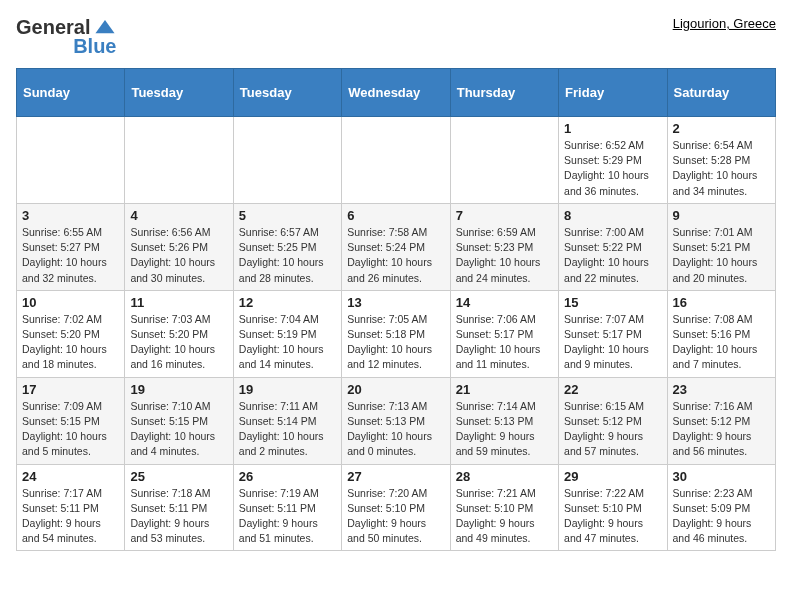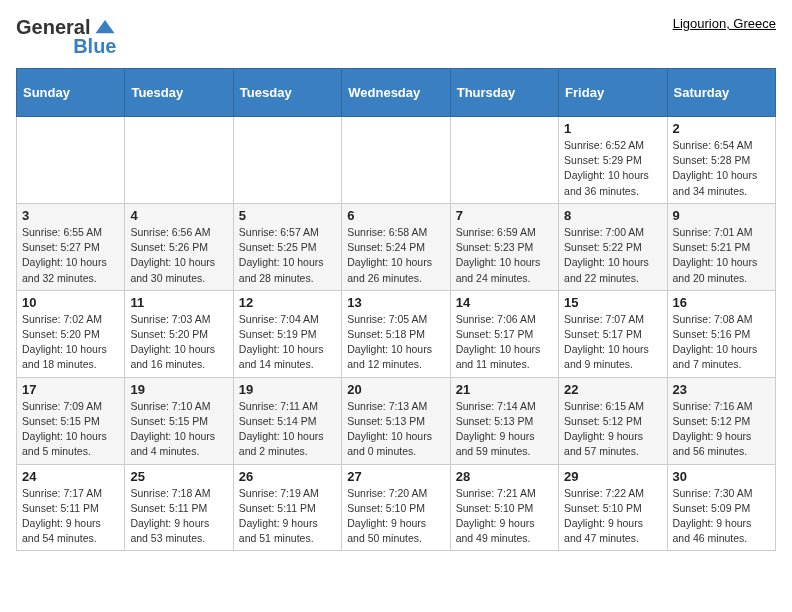--- a/index.html
+++ b/index.html
@@ -159,21 +159,21 @@
 Daylight: 10 hours and 30 minutes.</div>
         </td>
         <td>
           <div class="day-num">5</div>
           <div class="day-info">Sunrise: 6:57 AM
 Sunset: 5:25 PM
 Daylight: 10 hours and 28 minutes.</div>
         </td>
         <td>
           <div class="day-num">6</div>
-          <div class="day-info">Sunrise: 6:58 AM
+          <div class="day-info">Sunrise: 7:58 AM
 Sunset: 5:24 PM
 Daylight: 10 hours and 26 minutes.</div>
         </td>
         <td>
           <div class="day-num">7</div>
           <div class="day-info">Sunrise: 6:59 AM
 Sunset: 5:23 PM
 Daylight: 10 hours and 24 minutes.</div>
         </td>
         <td>
@@ -309,19 +309,19 @@
 Daylight: 9 hours and 49 minutes.</div>
         </td>
         <td>
           <div class="day-num">29</div>
           <div class="day-info">Sunrise: 7:22 AM
 Sunset: 5:10 PM
 Daylight: 9 hours and 47 minutes.</div>
         </td>
         <td>
           <div class="day-num">30</div>
-          <div class="day-info">Sunrise: 7:30 AM
+          <div class="day-info">Sunrise: 2:23 AM
 Sunset: 5:09 PM
 Daylight: 9 hours and 46 minutes.</div>
         </td>
       </tr>
     </tbody>
 </table>
 
 </body></html>

